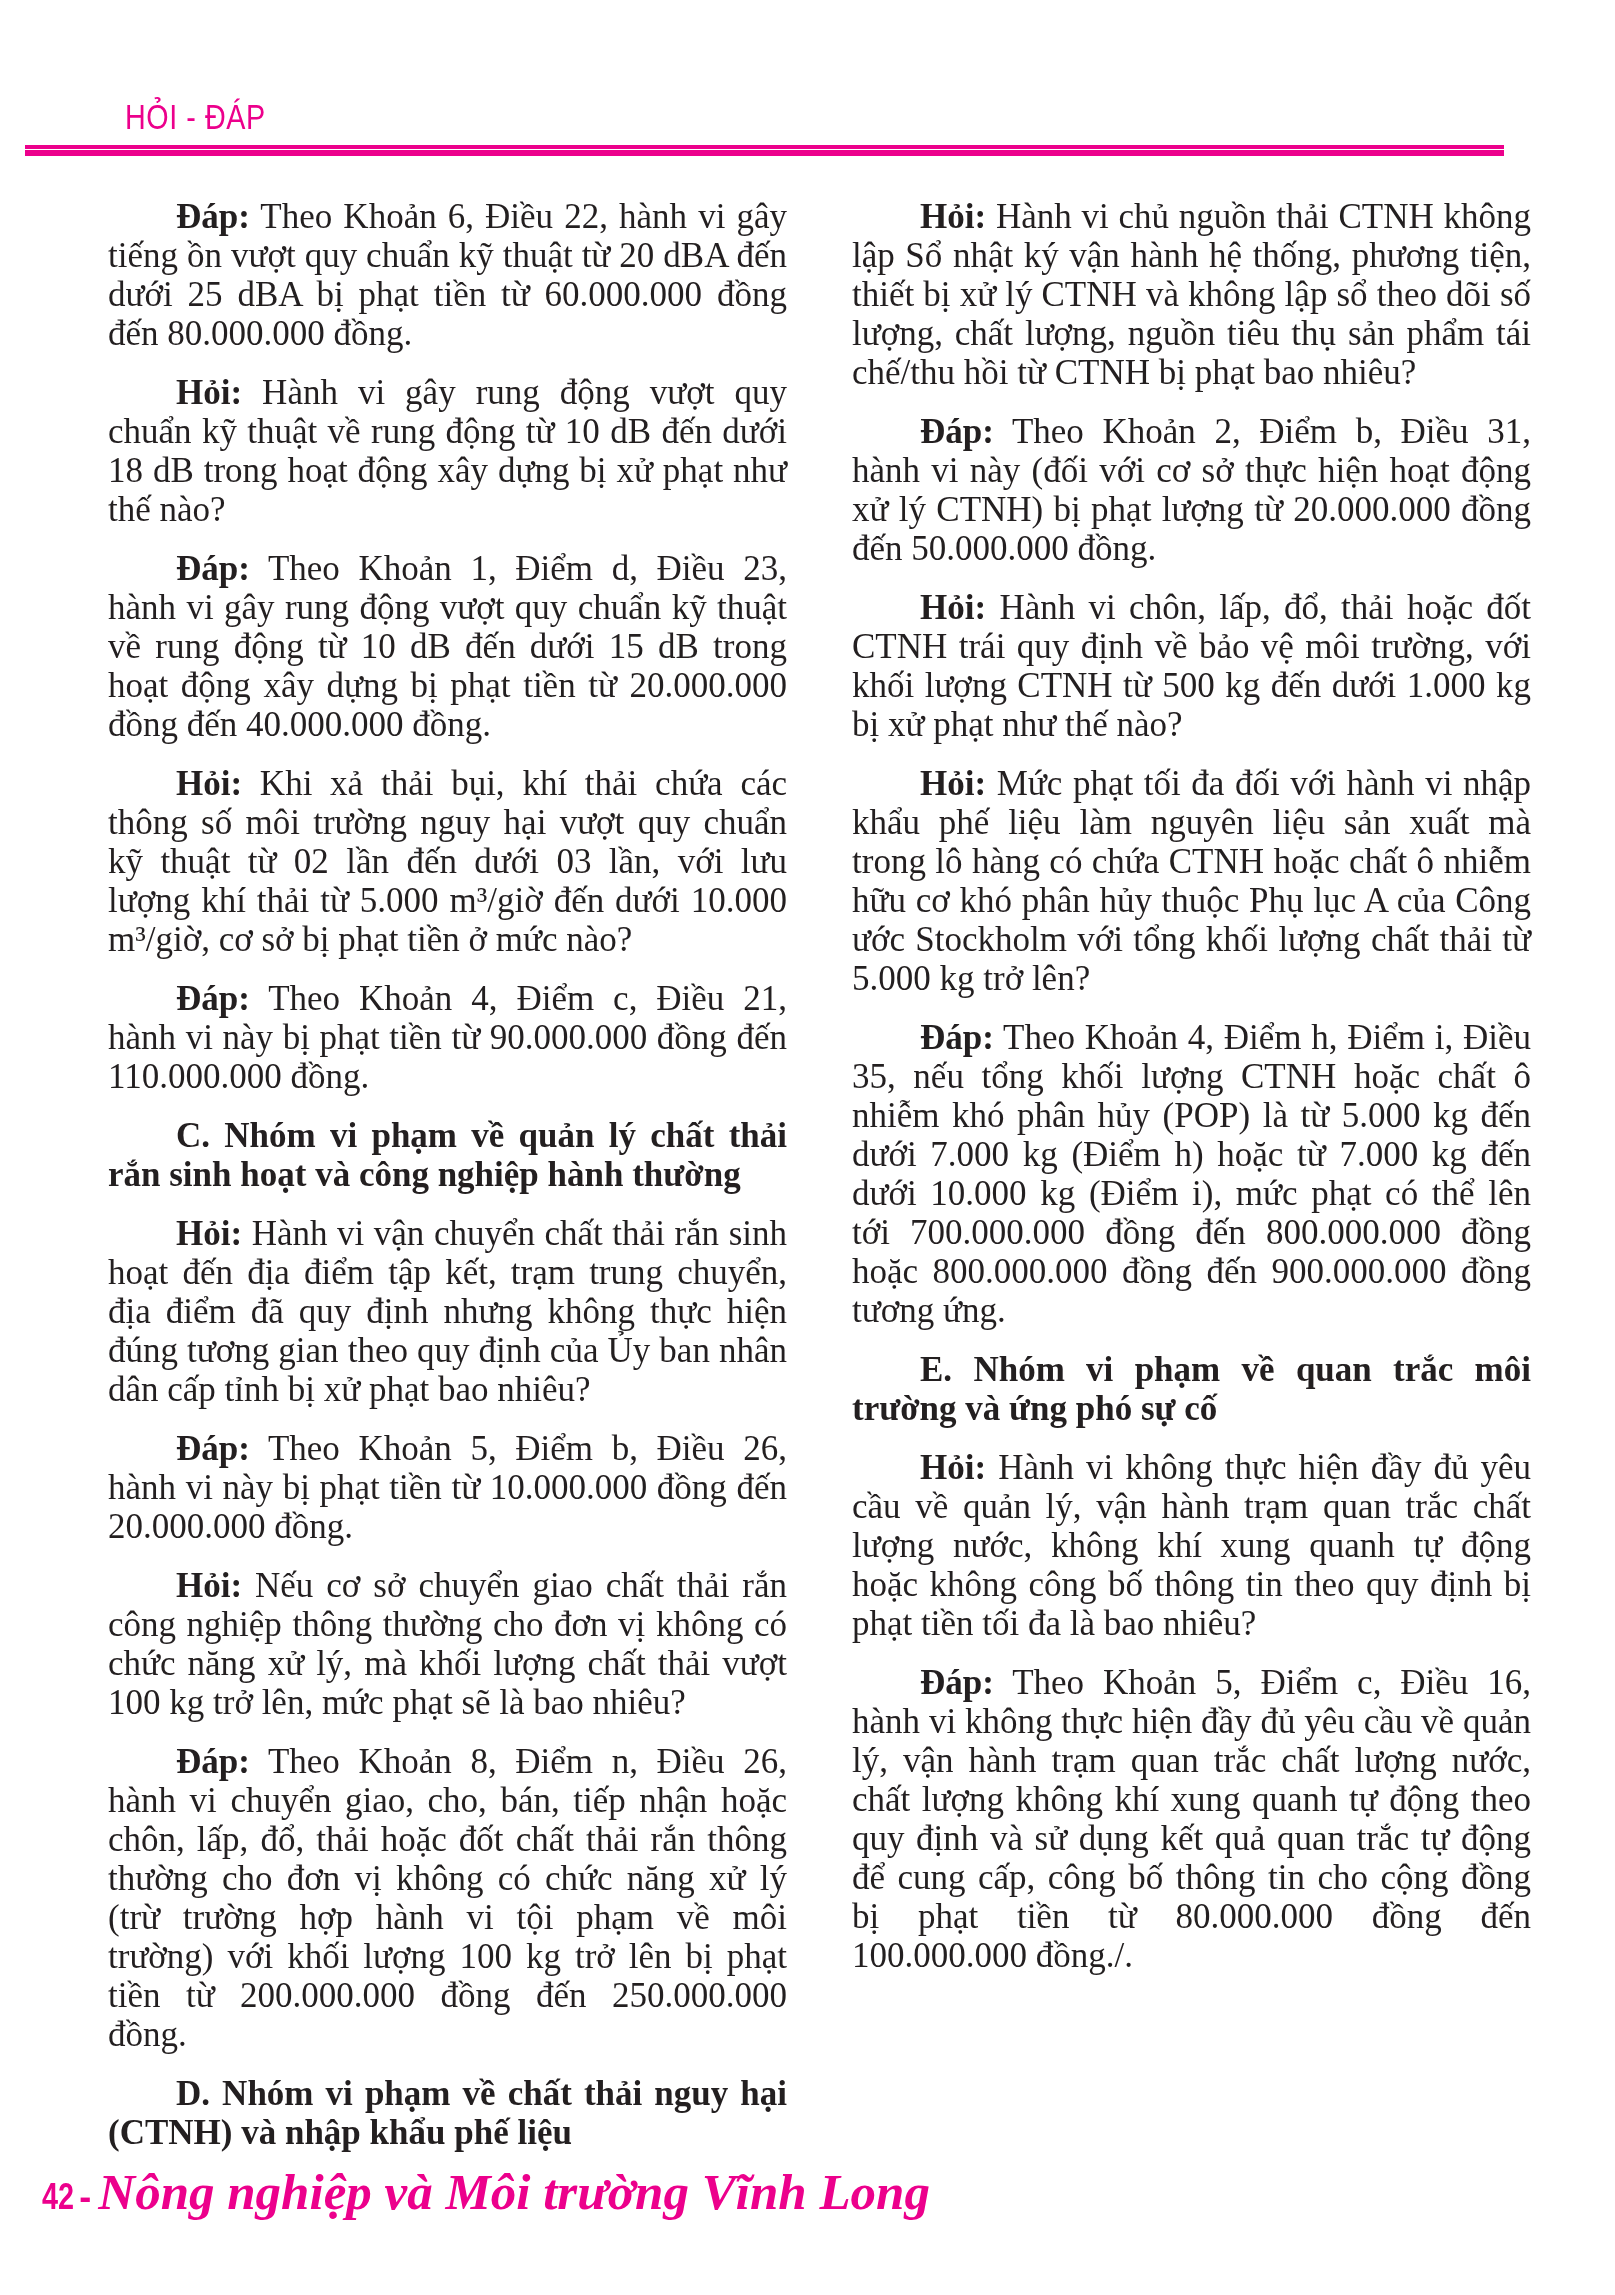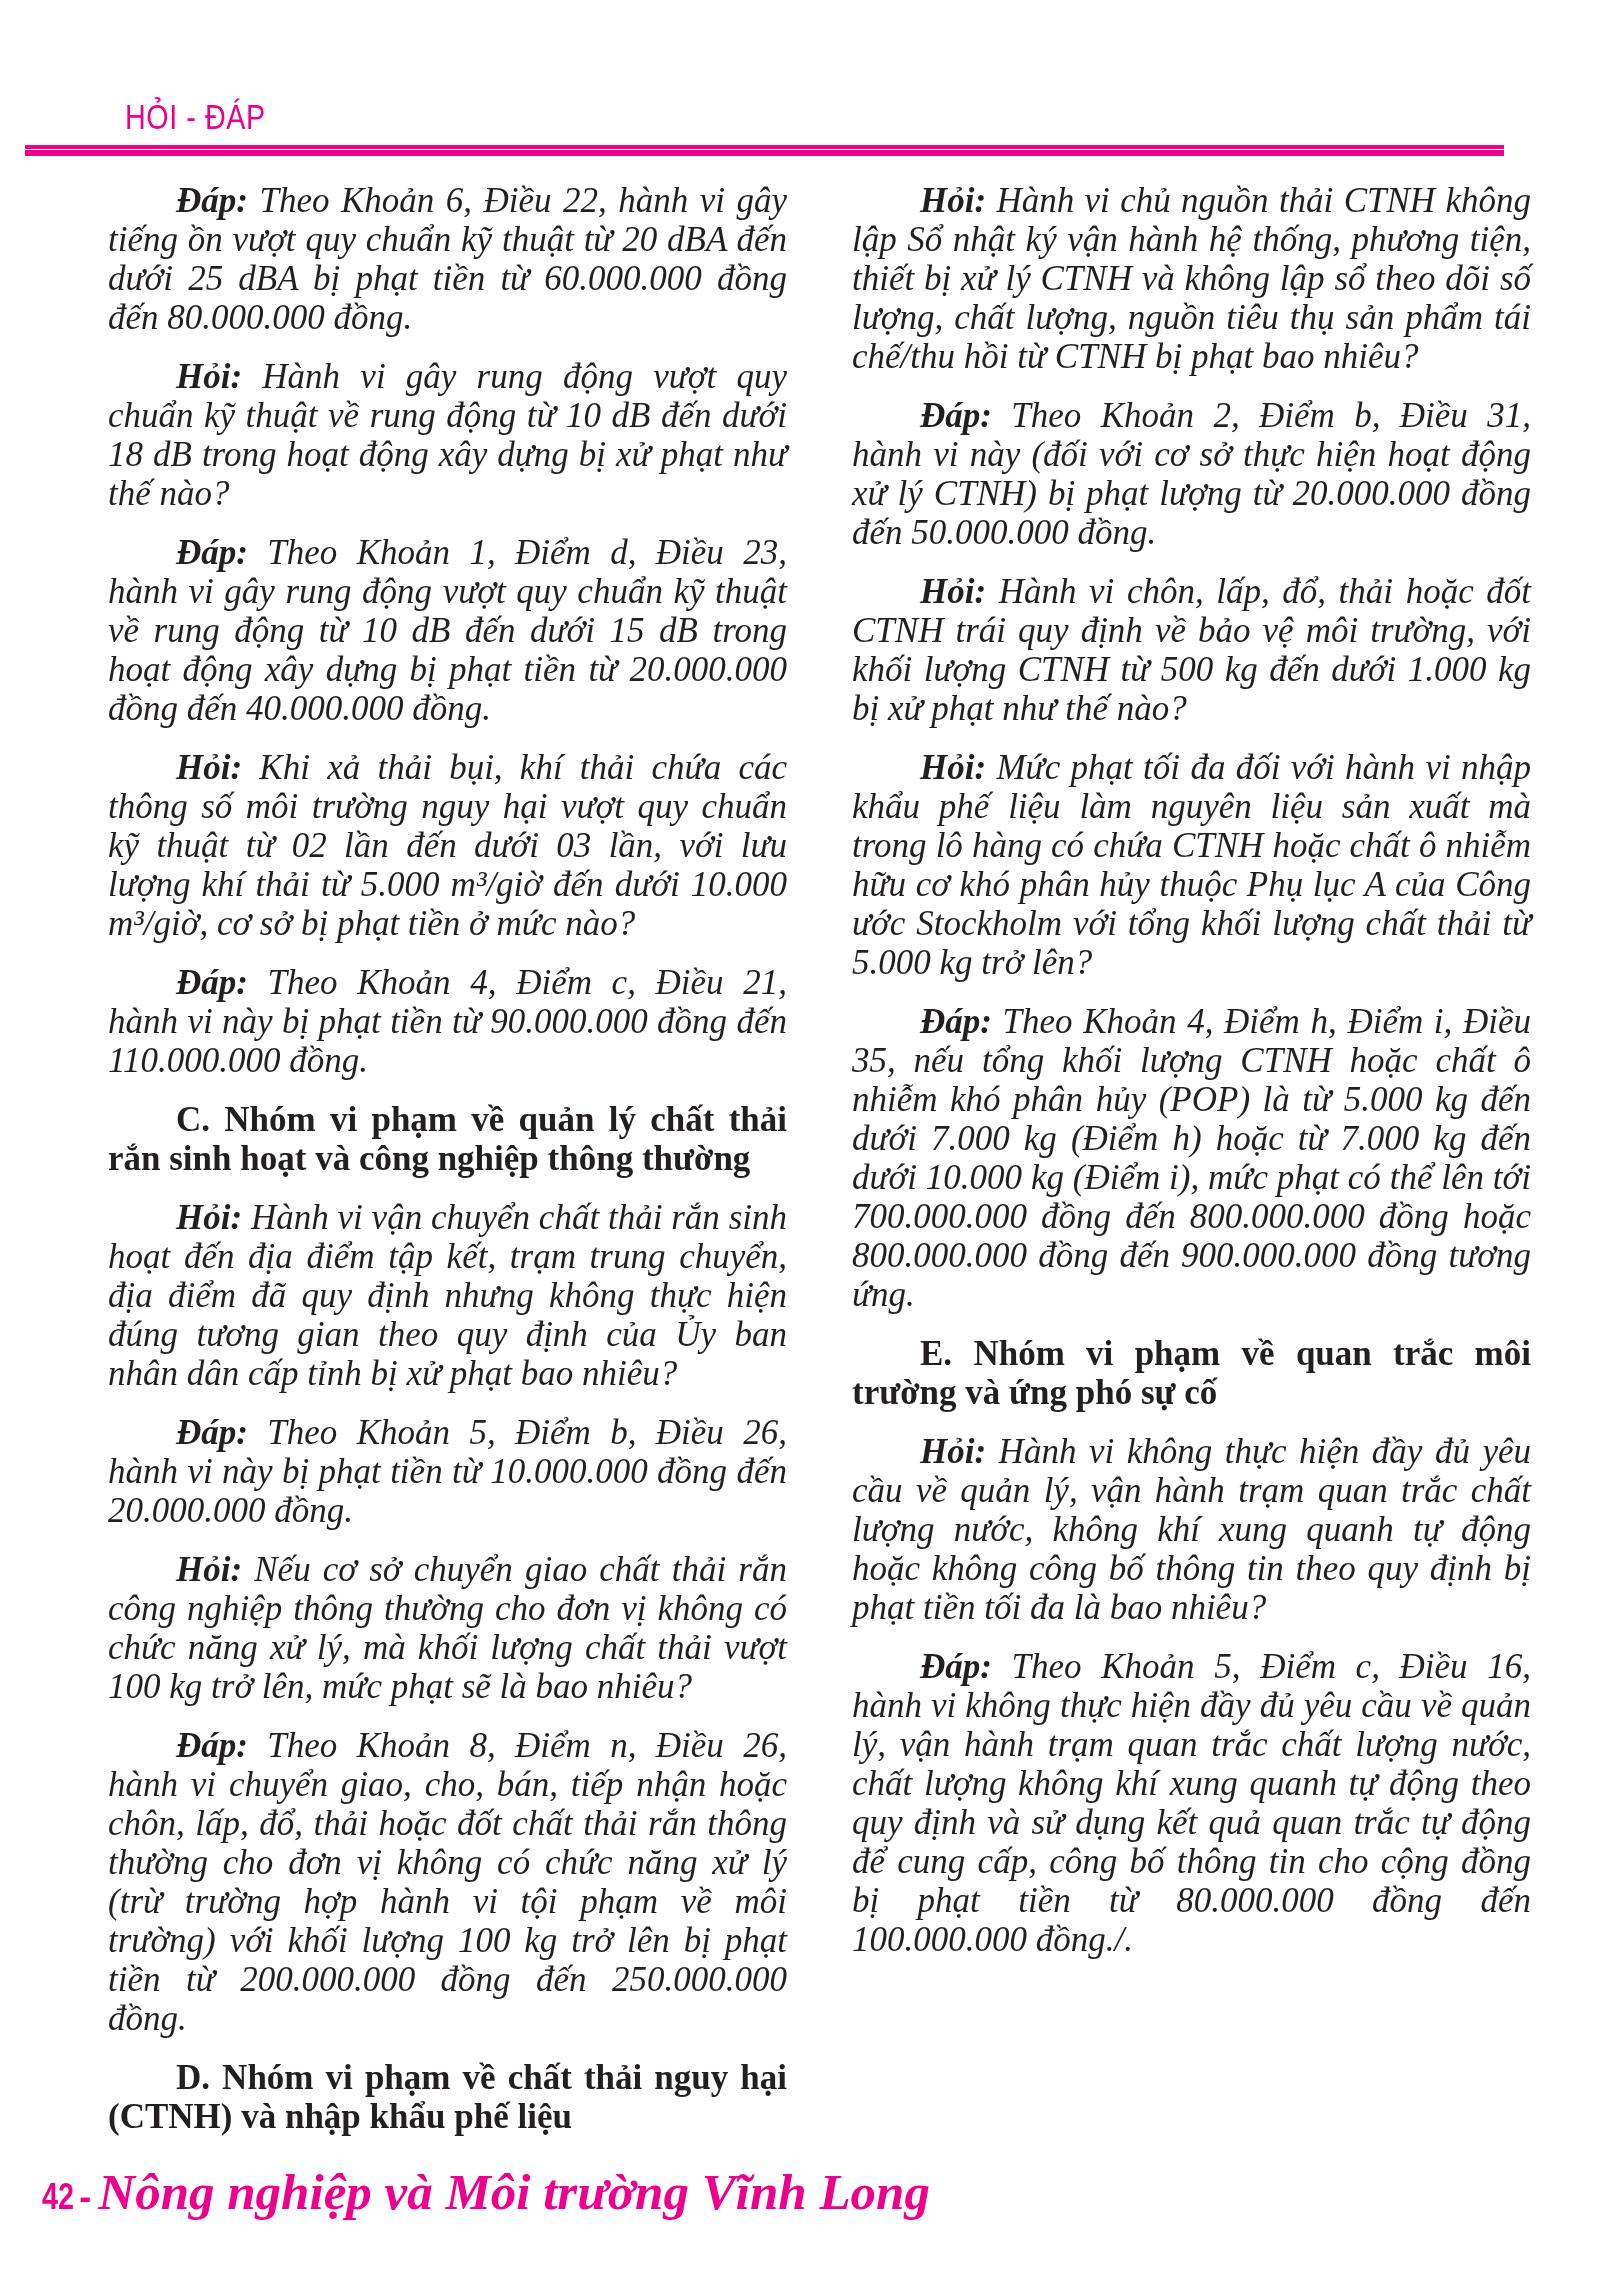--- a/index.html
+++ b/index.html
@@ -18,21 +18,21 @@
   }
   .header-rule-thick {
     position: absolute; left: 24.5px; top: 150px; width: 1479px; height: 5.8px; background: #ec008c;
   }
   .column {
     position: absolute; top: 181px; width: 679px;
     font-size: 35px; line-height: 39px; text-align: justify;
   }
   .col-left { left: 108px; }
   .col-right { left: 852px; }
-  .para { margin: 0 0 20px 0; text-indent: 68px; font-style: italic; }
+  .para { margin: 16px 0 20px 0; text-indent: 68px; }
   .para .label { font-weight: bold; }
   .section-heading {
     margin: 0 0 20px 0; text-indent: 68px; font-weight: bold;
   }
   .footer {
     position: absolute; left: 42px; top: 2163px;
     color: #ec008c; white-space: nowrap;
   }
   .footer-page {
     font-family: "Liberation Sans", "DejaVu Sans", sans-serif; font-weight: bold;
@@ -53,21 +53,21 @@
 <div class="header-title">HỎI - ĐÁP</div>
 <div class="header-rule-thin"></div>
 <div class="header-rule-thick"></div>
 
 <div class="column col-left">
   <p class="para"><span class="label">Đáp:</span><span> Theo Khoản 6, Điều 22, hành vi gây tiếng ồn vượt quy chuẩn kỹ thuật từ 20 dBA đến dưới 25 dBA bị phạt tiền từ 60.000.000 đồng đến 80.000.000 đồng.</span></p>
   <p class="para"><span class="label">Hỏi:</span><span> Hành vi gây rung động vượt quy chuẩn kỹ thuật về rung động từ 10 dB đến dưới 18 dB trong hoạt động xây dựng bị xử phạt như thế nào?</span></p>
   <p class="para"><span class="label">Đáp:</span><span> Theo Khoản 1, Điểm d, Điều 23, hành vi gây rung động vượt quy chuẩn kỹ thuật về rung động từ 10 dB đến dưới 15 dB trong hoạt động xây dựng bị phạt tiền từ 20.000.000 đồng đến 40.000.000 đồng.</span></p>
   <p class="para"><span class="label">Hỏi:</span><span> Khi xả thải bụi, khí thải chứa các thông số môi trường nguy hại vượt quy chuẩn kỹ thuật từ 02 lần đến dưới 03 lần, với lưu lượng khí thải từ 5.000 m³/giờ đến dưới 10.000 m³/giờ, cơ sở bị phạt tiền ở mức nào?</span></p>
   <p class="para"><span class="label">Đáp:</span><span> Theo Khoản 4, Điểm c, Điều 21, hành vi này bị phạt tiền từ 90.000.000 đồng đến 110.000.000 đồng.</span></p>
-  <p class="section-heading">C. Nhóm vi phạm về quản lý chất thải rắn sinh hoạt và công nghiệp thông thường</p>
+  <p class="section-heading">C. Nhóm vi phạm về quản lý chất thải rắn sinh hoạt và công nghiệp hành thường</p>
   <p class="para"><span class="label">Hỏi:</span><span> Hành vi vận chuyển chất thải rắn sinh hoạt đến địa điểm tập kết, trạm trung chuyển, địa điểm đã quy định nhưng không thực hiện đúng tương gian theo quy định của Ủy ban nhân dân cấp tỉnh bị xử phạt bao nhiêu?</span></p>
   <p class="para"><span class="label">Đáp:</span><span> Theo Khoản 5, Điểm b, Điều 26, hành vi này bị phạt tiền từ 10.000.000 đồng đến 20.000.000 đồng.</span></p>
   <p class="para"><span class="label">Hỏi:</span><span> Nếu cơ sở chuyển giao chất thải rắn công nghiệp thông thường cho đơn vị không có chức năng xử lý, mà khối lượng chất thải vượt 100 kg trở lên, mức phạt sẽ là bao nhiêu?</span></p>
   <p class="para"><span class="label">Đáp:</span><span> Theo Khoản 8, Điểm n, Điều 26, hành vi chuyển giao, cho, bán, tiếp nhận hoặc chôn, lấp, đổ, thải hoặc đốt chất thải rắn thông thường cho đơn vị không có chức năng xử lý (trừ trường hợp hành vi tội phạm về môi trường) với khối lượng 100 kg trở lên bị phạt tiền từ 200.000.000 đồng đến 250.000.000 đồng.</span></p>
   <p class="section-heading">D. Nhóm vi phạm về chất thải nguy hại (CTNH) và nhập khẩu phế liệu</p>
 </div>
 
 <div class="column col-right">
   <p class="para"><span class="label">Hỏi:</span><span> Hành vi chủ nguồn thải CTNH không lập Sổ nhật ký vận hành hệ thống, phương tiện, thiết bị xử lý CTNH và không lập sổ theo dõi số lượng, chất lượng, nguồn tiêu thụ sản phẩm tái chế/thu hồi từ CTNH bị phạt bao nhiêu?</span></p>
   <p class="para"><span class="label">Đáp:</span><span> Theo Khoản 2, Điểm b, Điều 31, hành vi này (đối với cơ sở thực hiện hoạt động xử lý CTNH) bị phạt lượng từ 20.000.000 đồng đến 50.000.000 đồng.</span></p>

